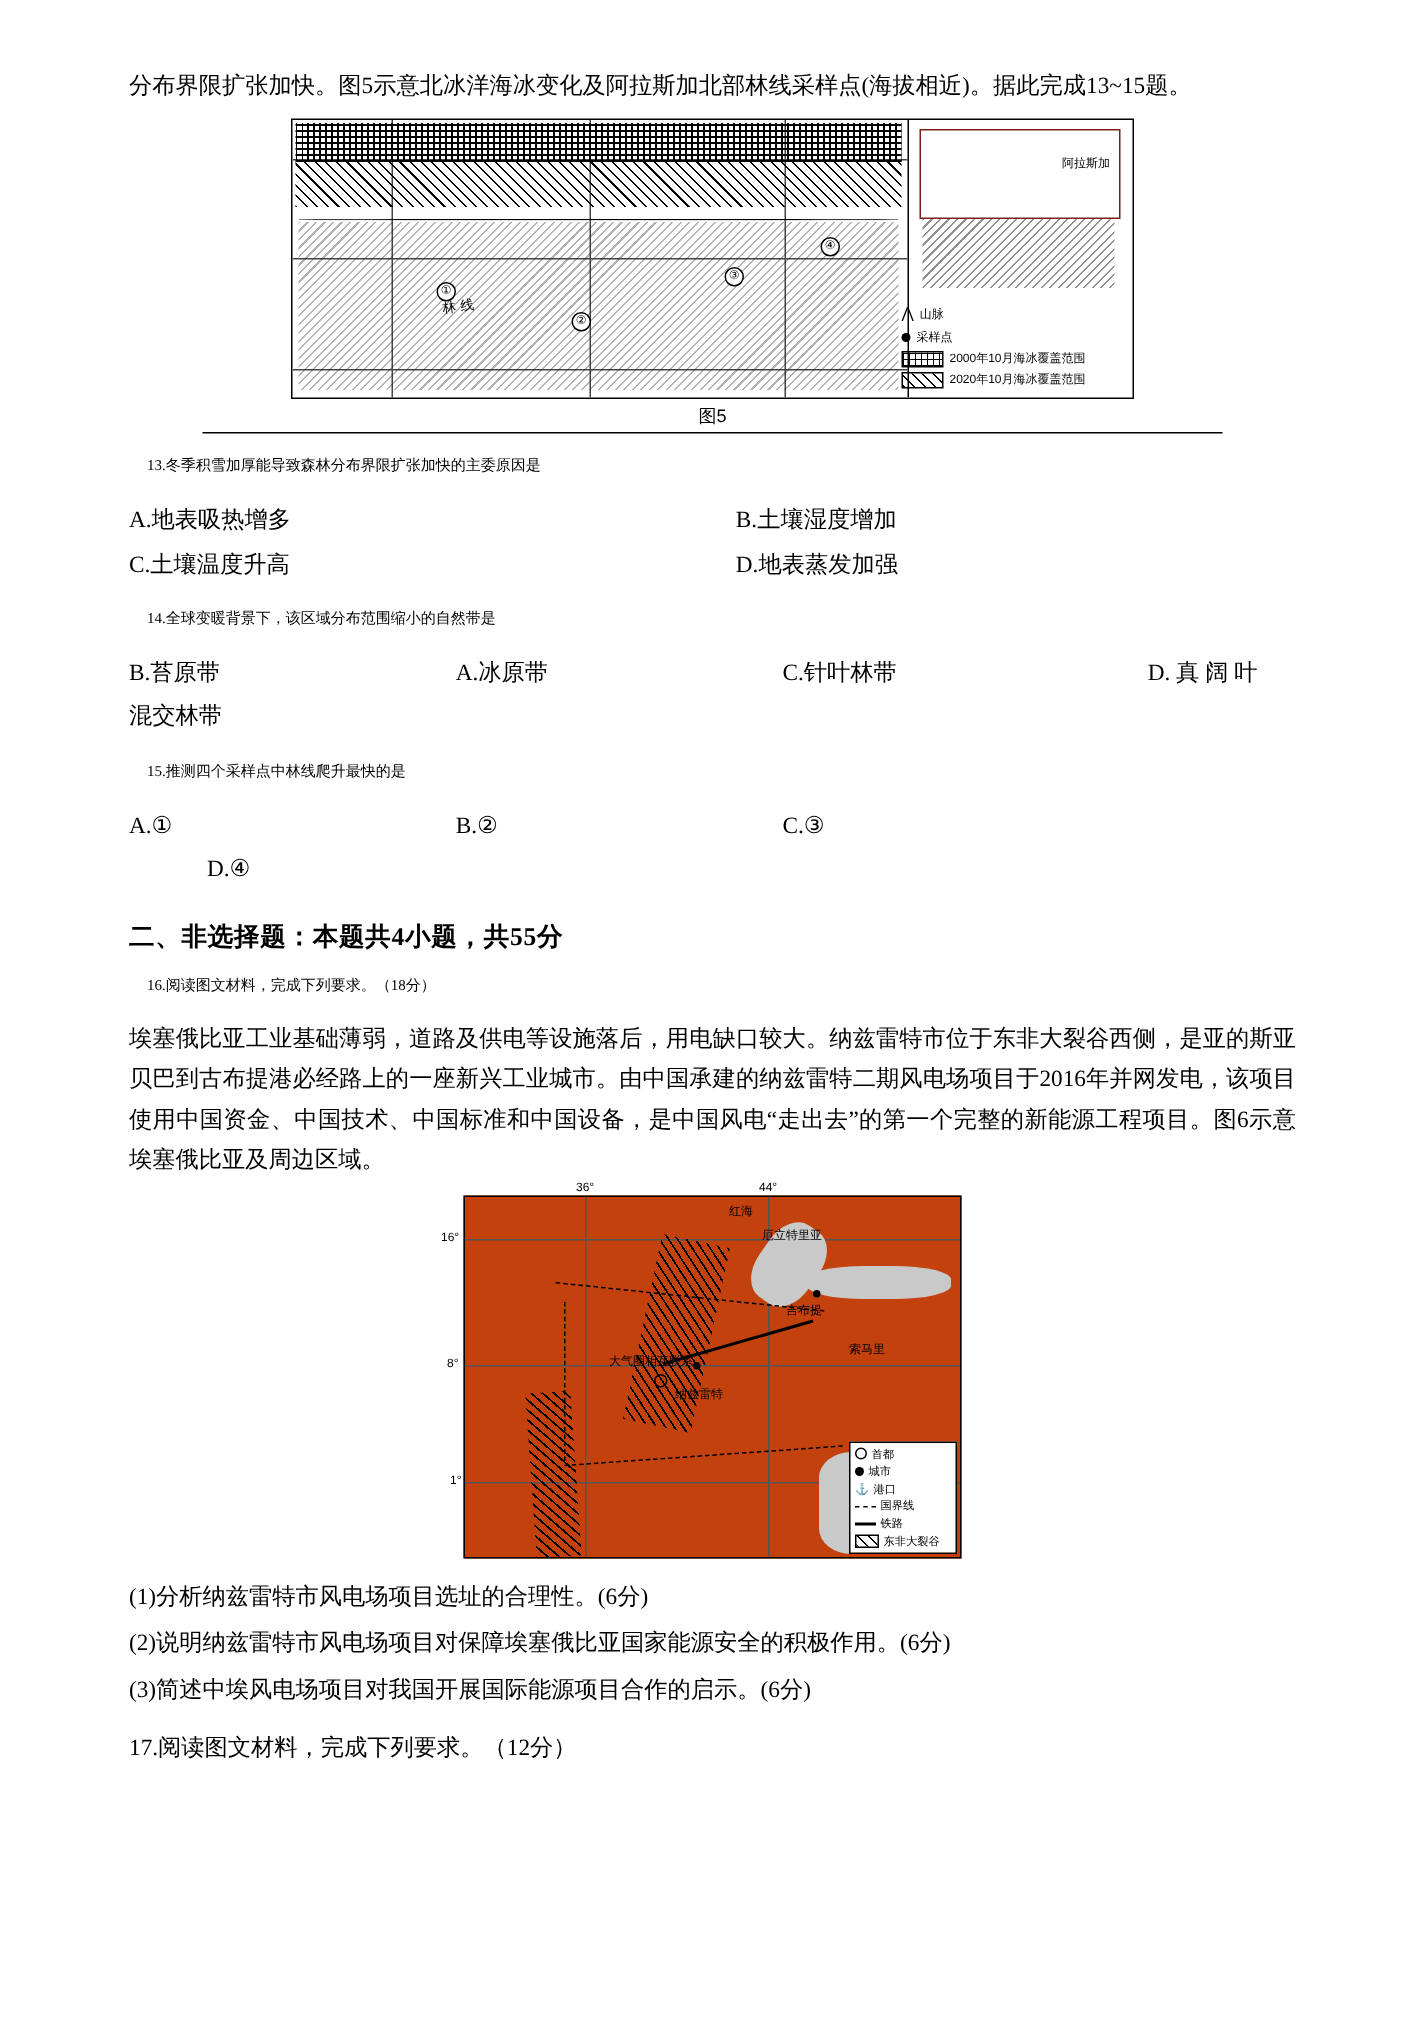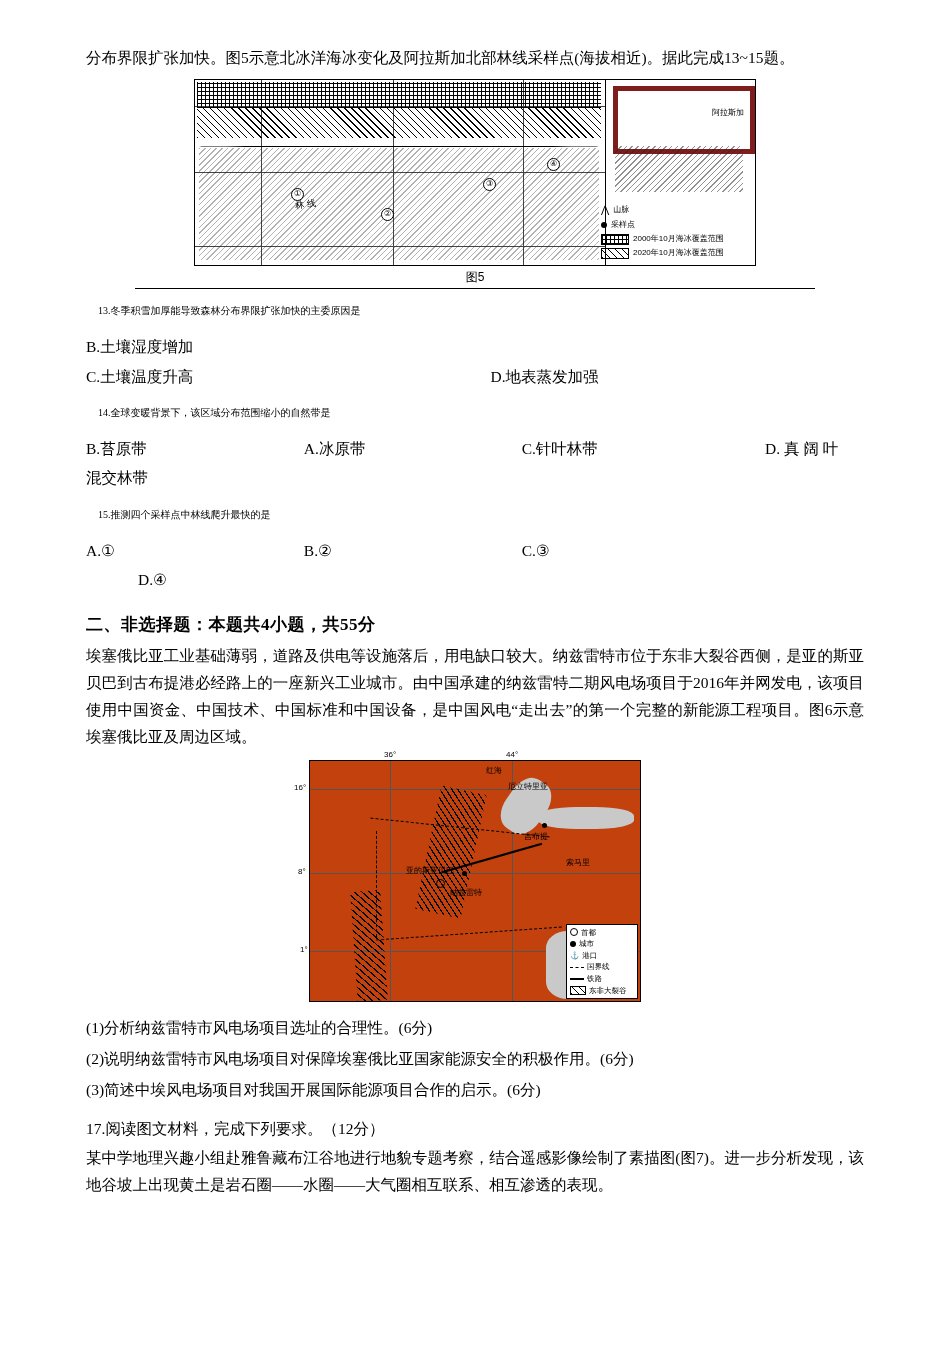--- a/index.html
+++ b/index.html
@@ -223,21 +223,21 @@
 
       <div class="landmass" style="left:4px; top:68px; width:400px; height:112px; opacity:.35;"></div>
 
       <div class="treeline" style="left:100px; top:118px; transform:rotate(-7deg);">林线</div>
 
       <div class="samp" style="left:96px; top:108px;">①</div>
       <div class="samp" style="left:186px; top:128px;">②</div>
       <div class="samp" style="left:288px; top:98px;">③</div>
       <div class="samp" style="left:352px; top:78px;">④</div>
 
-      <div style="position:absolute; left:418px; top:6px; width:132px; height:58px; border:5px solid #7f1d1d;">
+      <div style="position:absolute; left:418px; top:6px; width:132px; height:58px; border:1px solid #7f1d1d;">
         <span style="position:absolute; right:6px; top:16px; font-size:8px; font-family:'Liberation Sans',sans-serif;">阿拉斯加</span>
       </div>
       <div class="landmass" style="left:420px; top:66px; width:128px; height:46px; opacity:.5;"></div>
 
       <div class="legendbox">
         <div class="row">
           <span style="font-size:10px;">⋀</span>
           <span>山脉</span>
         </div>
         <div class="row">
@@ -253,20 +253,21 @@
           <span>2020年10月海冰覆盖范围</span>
         </div>
       </div>
     </div>
     <div class="figcap">图5</div>
     <div class="fig5-rule"></div>
   </div>
 
   <p class="q">13.冬季积雪加厚能导致森林分布界限扩张加快的主委原因是</p>
   <div class="opts two">
+    <span class="o">A.地表吸热增多</span>
     <span class="o">B.土壤湿度增加</span>
   </div>
   <div class="opts two">
     <span class="o">C.土壤温度升高</span>
     <span class="o">D.地表蒸发加强</span>
   </div>
 
   <p class="q">14.全球变暖背景下，该区域分布范围缩小的自然带是</p>
   <div class="opts four">
     <span class="o">B.苔原带</span>
@@ -280,20 +281,21 @@
   <div class="opts four">
     <span class="o">A.①</span>
     <span class="o">B.②</span>
     <span class="o">C.③</span>
     <span class="o"></span>
   </div>
   <div class="opt-wrap indent-d">D.④</div>
 
   <div class="section-title">二、非选择题：本题共4小题，共55分</div>
 
+  <p class="q">16.阅读图文材料，完成下列要求。（18分）</p>
   <p class="para">埃塞俄比亚工业基础薄弱，道路及供电等设施落后，用电缺口较大。纳兹雷特市位于东非大裂谷西侧，是亚的斯亚贝巴到古布提港必经路上的一座新兴工业城市。由中国承建的纳兹雷特二期风电场项目于2016年并网发电，该项目使用中国资金、中国技术、中国标准和中国设备，是中国风电“走出去”的第一个完整的新能源工程项目。图6示意埃塞俄比亚及周边区域。</p>
 
   <div class="fig6-wrap">
     <div class="fig6">
 
       <span class="lab" style="left:74px; top:-11px;">36°</span>
       <span class="lab" style="left:196px; top:-11px;">44°</span>
       <span class="lab" style="left:-16px; top:22px;">16°</span>
       <span class="lab" style="left:-12px; top:106px;">8°</span>
       <span class="lab" style="left:-10px; top:184px;">1°</span>
@@ -311,21 +313,21 @@
       <div class="eth-hatch" style="left:118px; top:28px; width:46px; height:126px; transform:rotate(12deg);"></div>
       <div class="eth-hatch" style="left:44px; top:130px; width:30px; height:110px; transform:rotate(-4deg);"></div>
 
       <div style="position:absolute; left:60px; top:66px; width:180px; border-top:1px dashed #000; transform:rotate(6deg);"></div>
       <div style="position:absolute; left:66px; top:172px; width:186px; border-top:1px dashed #000; transform:rotate(-4deg);"></div>
       <div style="position:absolute; left:66px; top:70px; height:106px; border-left:1px dashed #000;"></div>
 
       <div style="position:absolute; left:130px; top:96px; width:104px; border-top:2px solid #000; transform:rotate(-16deg);"></div>
 
       <div style="position:absolute; left:126px; top:118px; width:7px; height:7px; border:1.3px solid #000; border-radius:50%;"></div>
-      <span class="lab" style="left:96px; top:104px;">亚的斯亚贝巴</span>
+      <span class="lab" style="left:96px; top:104px;">大气圈相互联系</span>
       <div style="position:absolute; left:152px; top:110px; width:5px; height:5px; background:#000; border-radius:50%;"></div>
       <span class="lab" style="left:140px; top:126px;">纳兹雷特</span>
       <div style="position:absolute; left:232px; top:62px; width:5px; height:5px; background:#000; border-radius:50%;"></div>
       <span class="lab" style="left:214px; top:70px;">吉布提</span>
       <span class="lab" style="left:256px; top:96px;">索马里</span>
       <span class="lab" style="left:198px; top:20px;">厄立特里亚</span>
       <span class="lab" style="left:176px; top:4px;">红海</span>
 
       <div class="f6legend">
         <div class="row">
@@ -354,15 +356,14 @@
         </div>
       </div>
     </div>
   </div>
 
   <p class="sub-q">(1)分析纳兹雷特市风电场项目选址的合理性。(6分)</p>
   <p class="sub-q">(2)说明纳兹雷特市风电场项目对保障埃塞俄比亚国家能源安全的积极作用。(6分)</p>
   <p class="sub-q">(3)简述中埃风电场项目对我国开展国际能源项目合作的启示。(6分)</p>
 
   <p class="sub-q" style="margin-top:8px;">17.阅读图文材料，完成下列要求。（12分）</p>
-  <p class="para">某中学地理兴趣小组赴雅鲁藏布江谷地进行地貌专题考察，结合遥感影像绘制了素描图(图7)。进一步分析发现，该地谷坡上出现黄土是岩石圈——水圈——大气圈相互联系、相互渗透的表现。</p>
 
 </div>
 
 </body></html>

